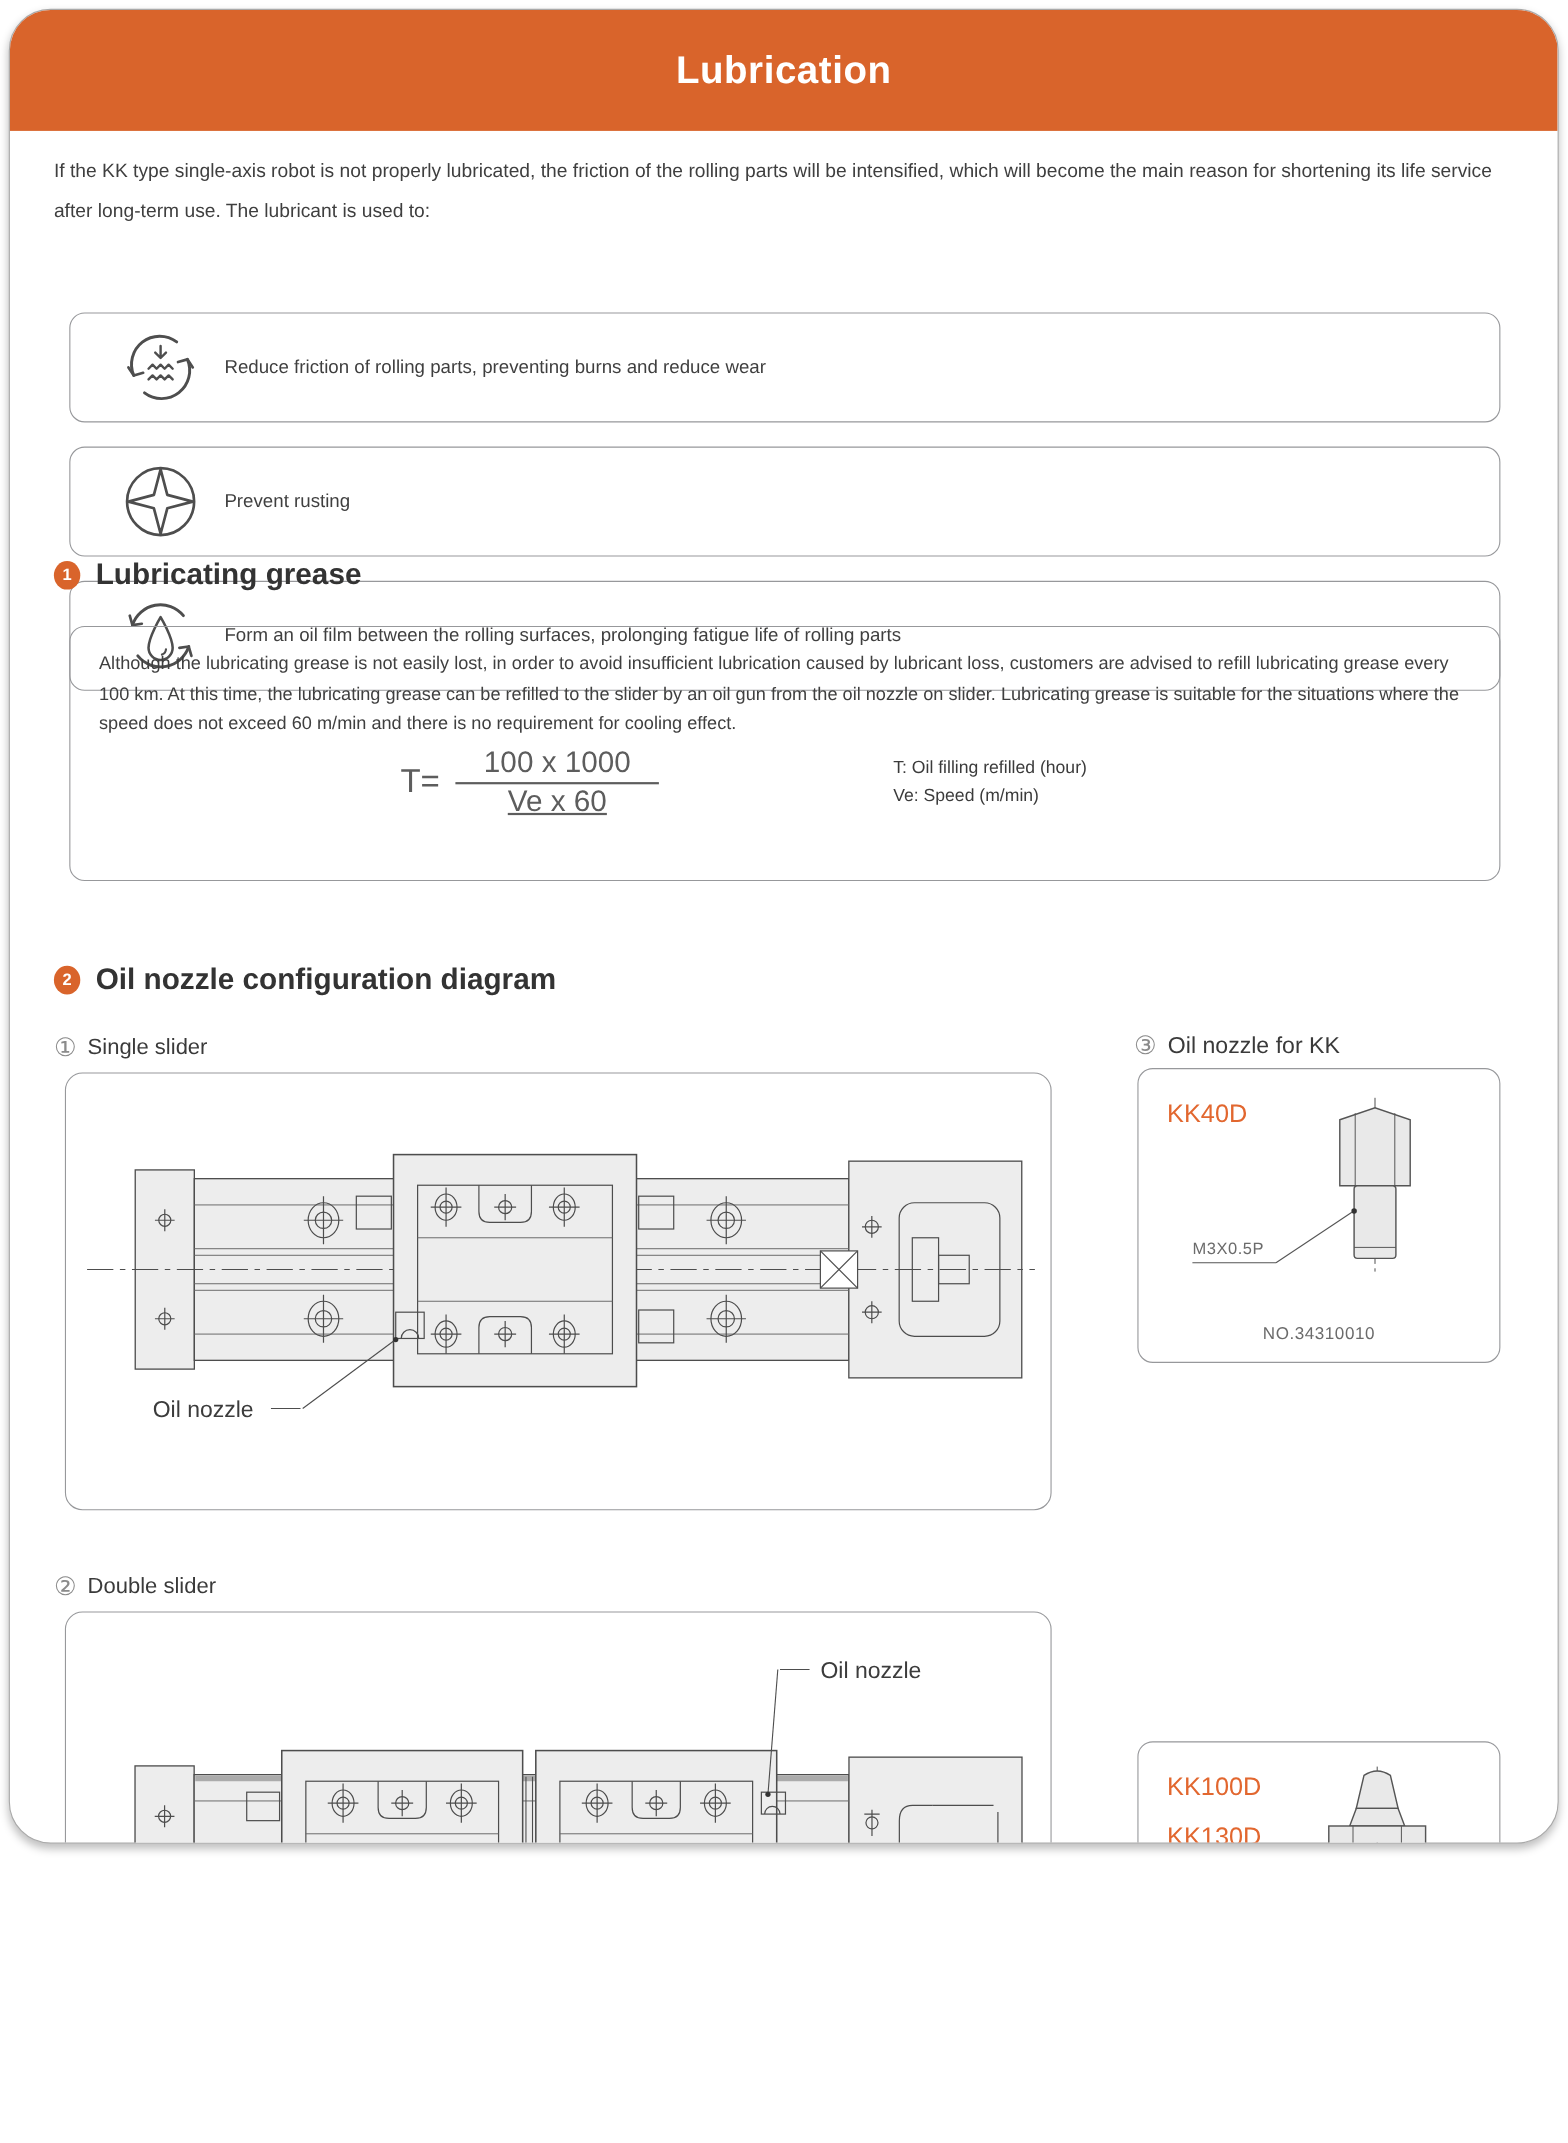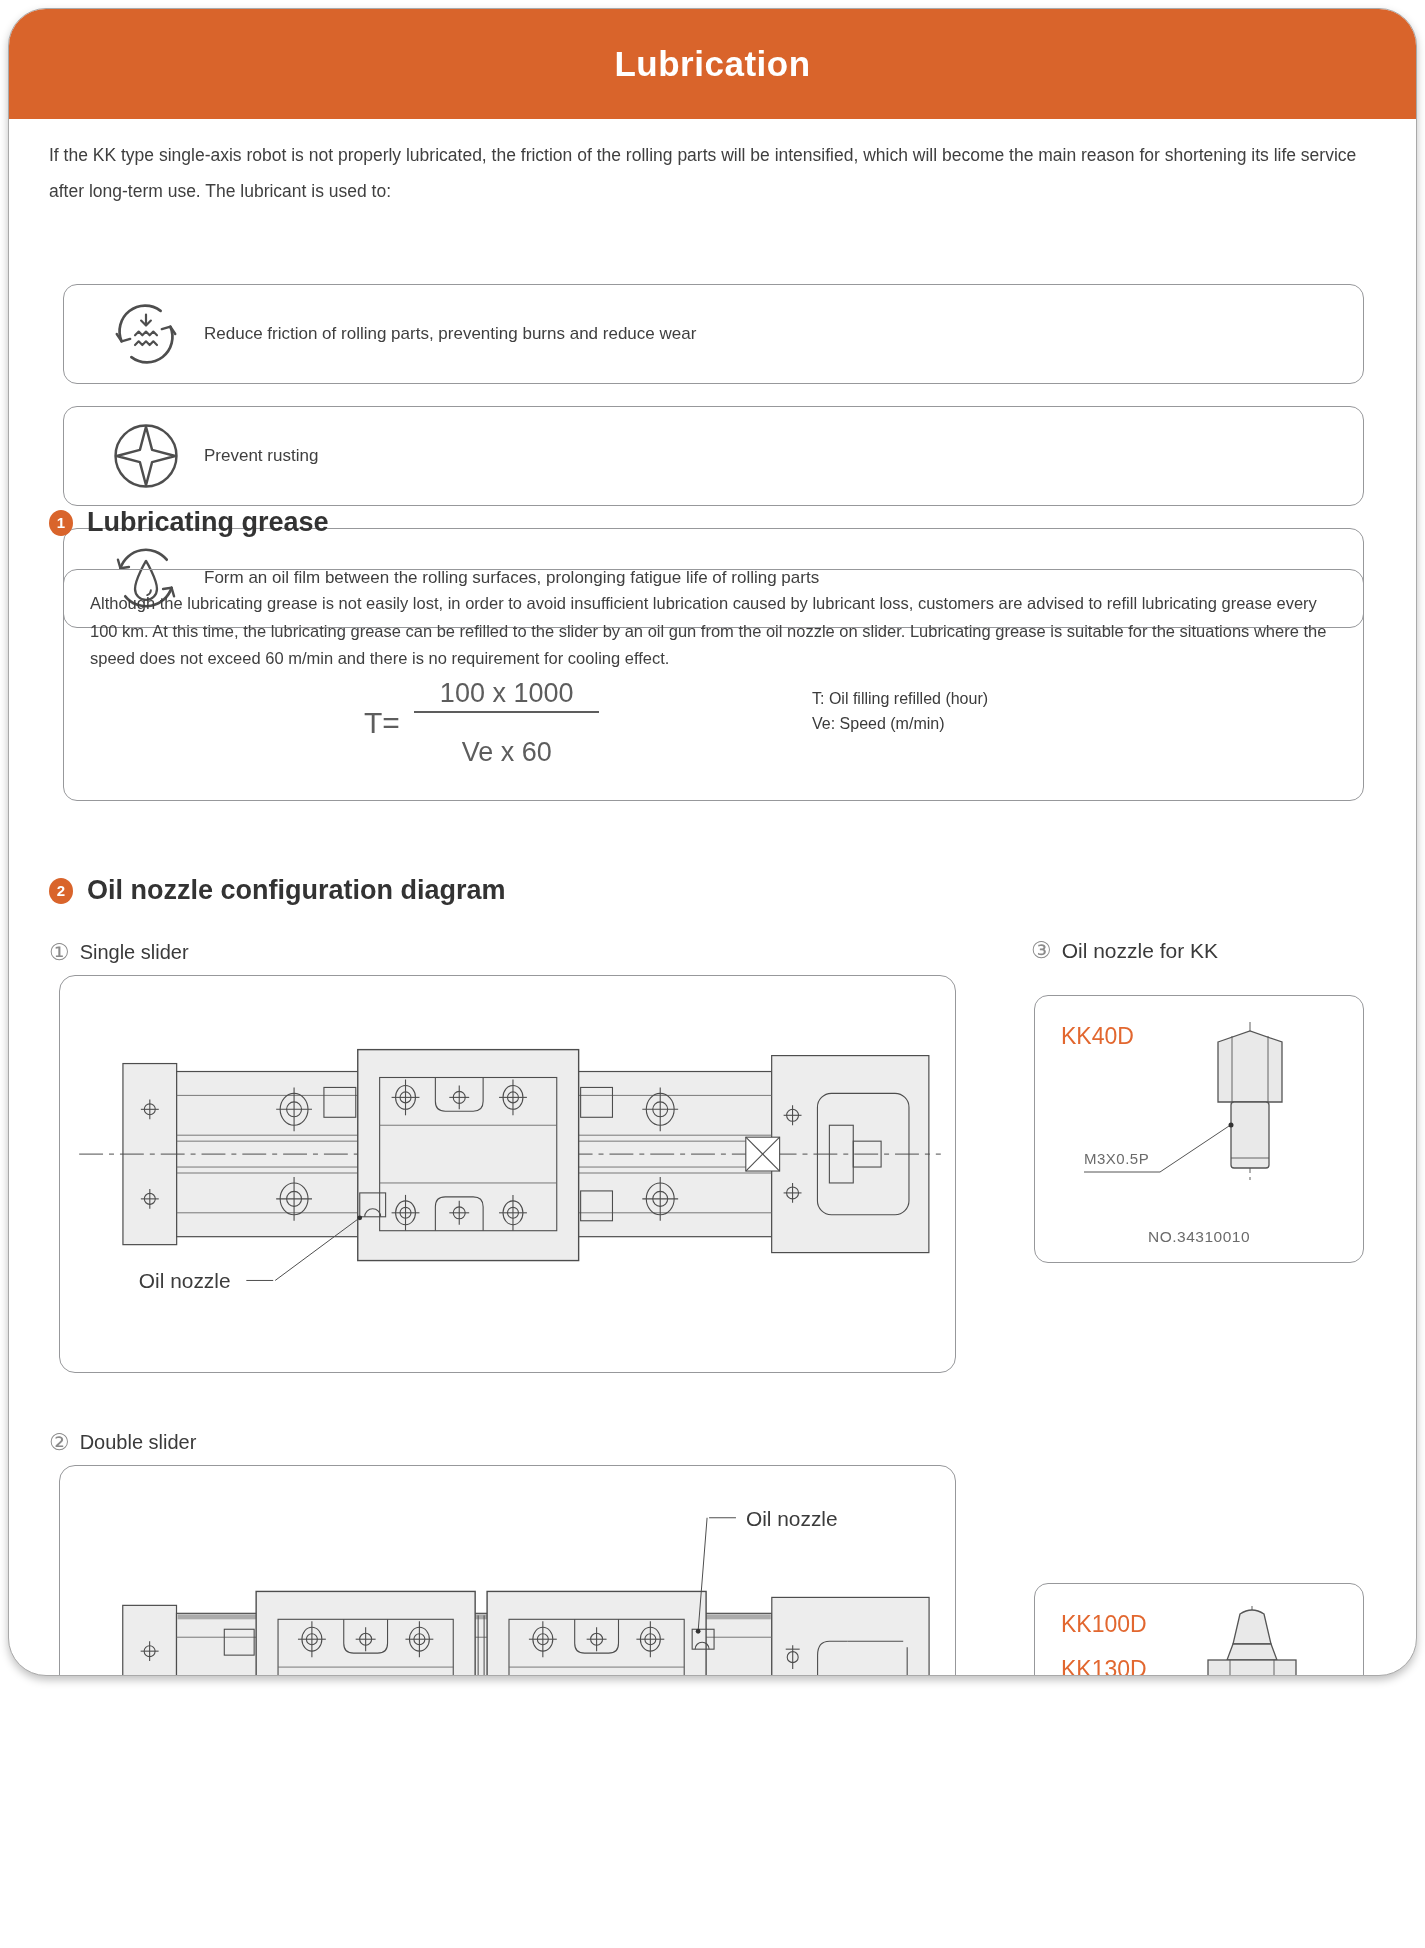--- a/index.html
+++ b/index.html
@@ -23,21 +23,21 @@
   .sec-num{width:24px;height:26px;border-radius:50%;background:#D9642B;color:#fff;font-size:15px;font-weight:bold;
            display:flex;align-items:center;justify-content:center;}
   .sec-title{font-size:27px;font-weight:bold;color:#333;}
 
   .grease-box{position:absolute;left:54px;top:560px;width:1301px;height:232px;border:1.2px solid #97989b;border-radius:14px;}
   .grease-text{position:absolute;left:26px;top:20px;width:1252px;font-size:16.5px;line-height:27.5px;color:#3f3f3f;}
   .formula{position:absolute;left:300px;top:108px;display:flex;align-items:center;color:#5d5d5d;}
   .formula .lhs{font-size:30px;margin-right:14px;}
   .frac{display:inline-block;text-align:center;font-size:27px;}
   .frac .num{padding:0 26px 2px 26px;border-bottom:2px solid #5d5d5d;}
-  .frac .den{padding-top:24px;}
+  .frac .den{padding-top:0;text-decoration:underline;}
   .legend{position:absolute;left:748px;top:116px;font-size:16px;line-height:25px;color:#3b3b3b;}
 
   .sub-label{position:absolute;display:flex;align-items:center;gap:10px;}
   .sub-index{font-size:23px;color:#8b8b8b;}
   .sub-text{font-size:20px;color:#3a3a3a;}
 
   .diagram-box{position:absolute;border:1.2px solid #97989b;border-radius:16px;overflow:hidden;}
   .box-single{left:50px;top:966px;width:897px;height:398px;}
   .box-double{left:50px;top:1456px;width:897px;height:442px;}
 
@@ -432,21 +432,21 @@
       </g>
       <g>
         <line x1="209" y1="294" x2="262" y2="370" stroke="#4d4d4d" stroke-width="1"></line>
         <line x1="264" y1="370" x2="291" y2="370" stroke="#4d4d4d" stroke-width="1"></line>
         <circle cx="209" cy="294" r="2.4" fill="#333"></circle>
         <text class="callout" x="300" y="378">Oil nozzle</text>
       </g>
     </svg>
   </div>
 
-  <div class="kk-box" style="top:986px;height:268px;">
+  <div class="kk-box" style="top:962px;height:268px;">
     <div class="kk-models">
       <div class="kk-model">KK40D</div>
     </div>
     <svg class="kk-svg" width="300" height="190" viewBox="0 0 300 190">
       <line x1="200" y1="8" x2="200" y2="170" stroke="#4d4d4d" stroke-width="0.9" stroke-dasharray="16 4 3 4"></line>
       <polygon points="168,28 200,17 232,28 232,88 168,88" fill="#e9e9e9" stroke="#555" stroke-width="1.3"></polygon>
       <line x1="182" y1="22" x2="182" y2="88" stroke="#555" stroke-width="0.9"></line>
       <line x1="218" y1="22" x2="218" y2="88" stroke="#555" stroke-width="0.9"></line>
       <rect x="181" y="88" width="38" height="66" rx="3" fill="#e9e9e9" stroke="#555" stroke-width="1.3"></rect>
       <line x1="181" y1="144" x2="219" y2="144" stroke="#555" stroke-width="0.9"></line>

